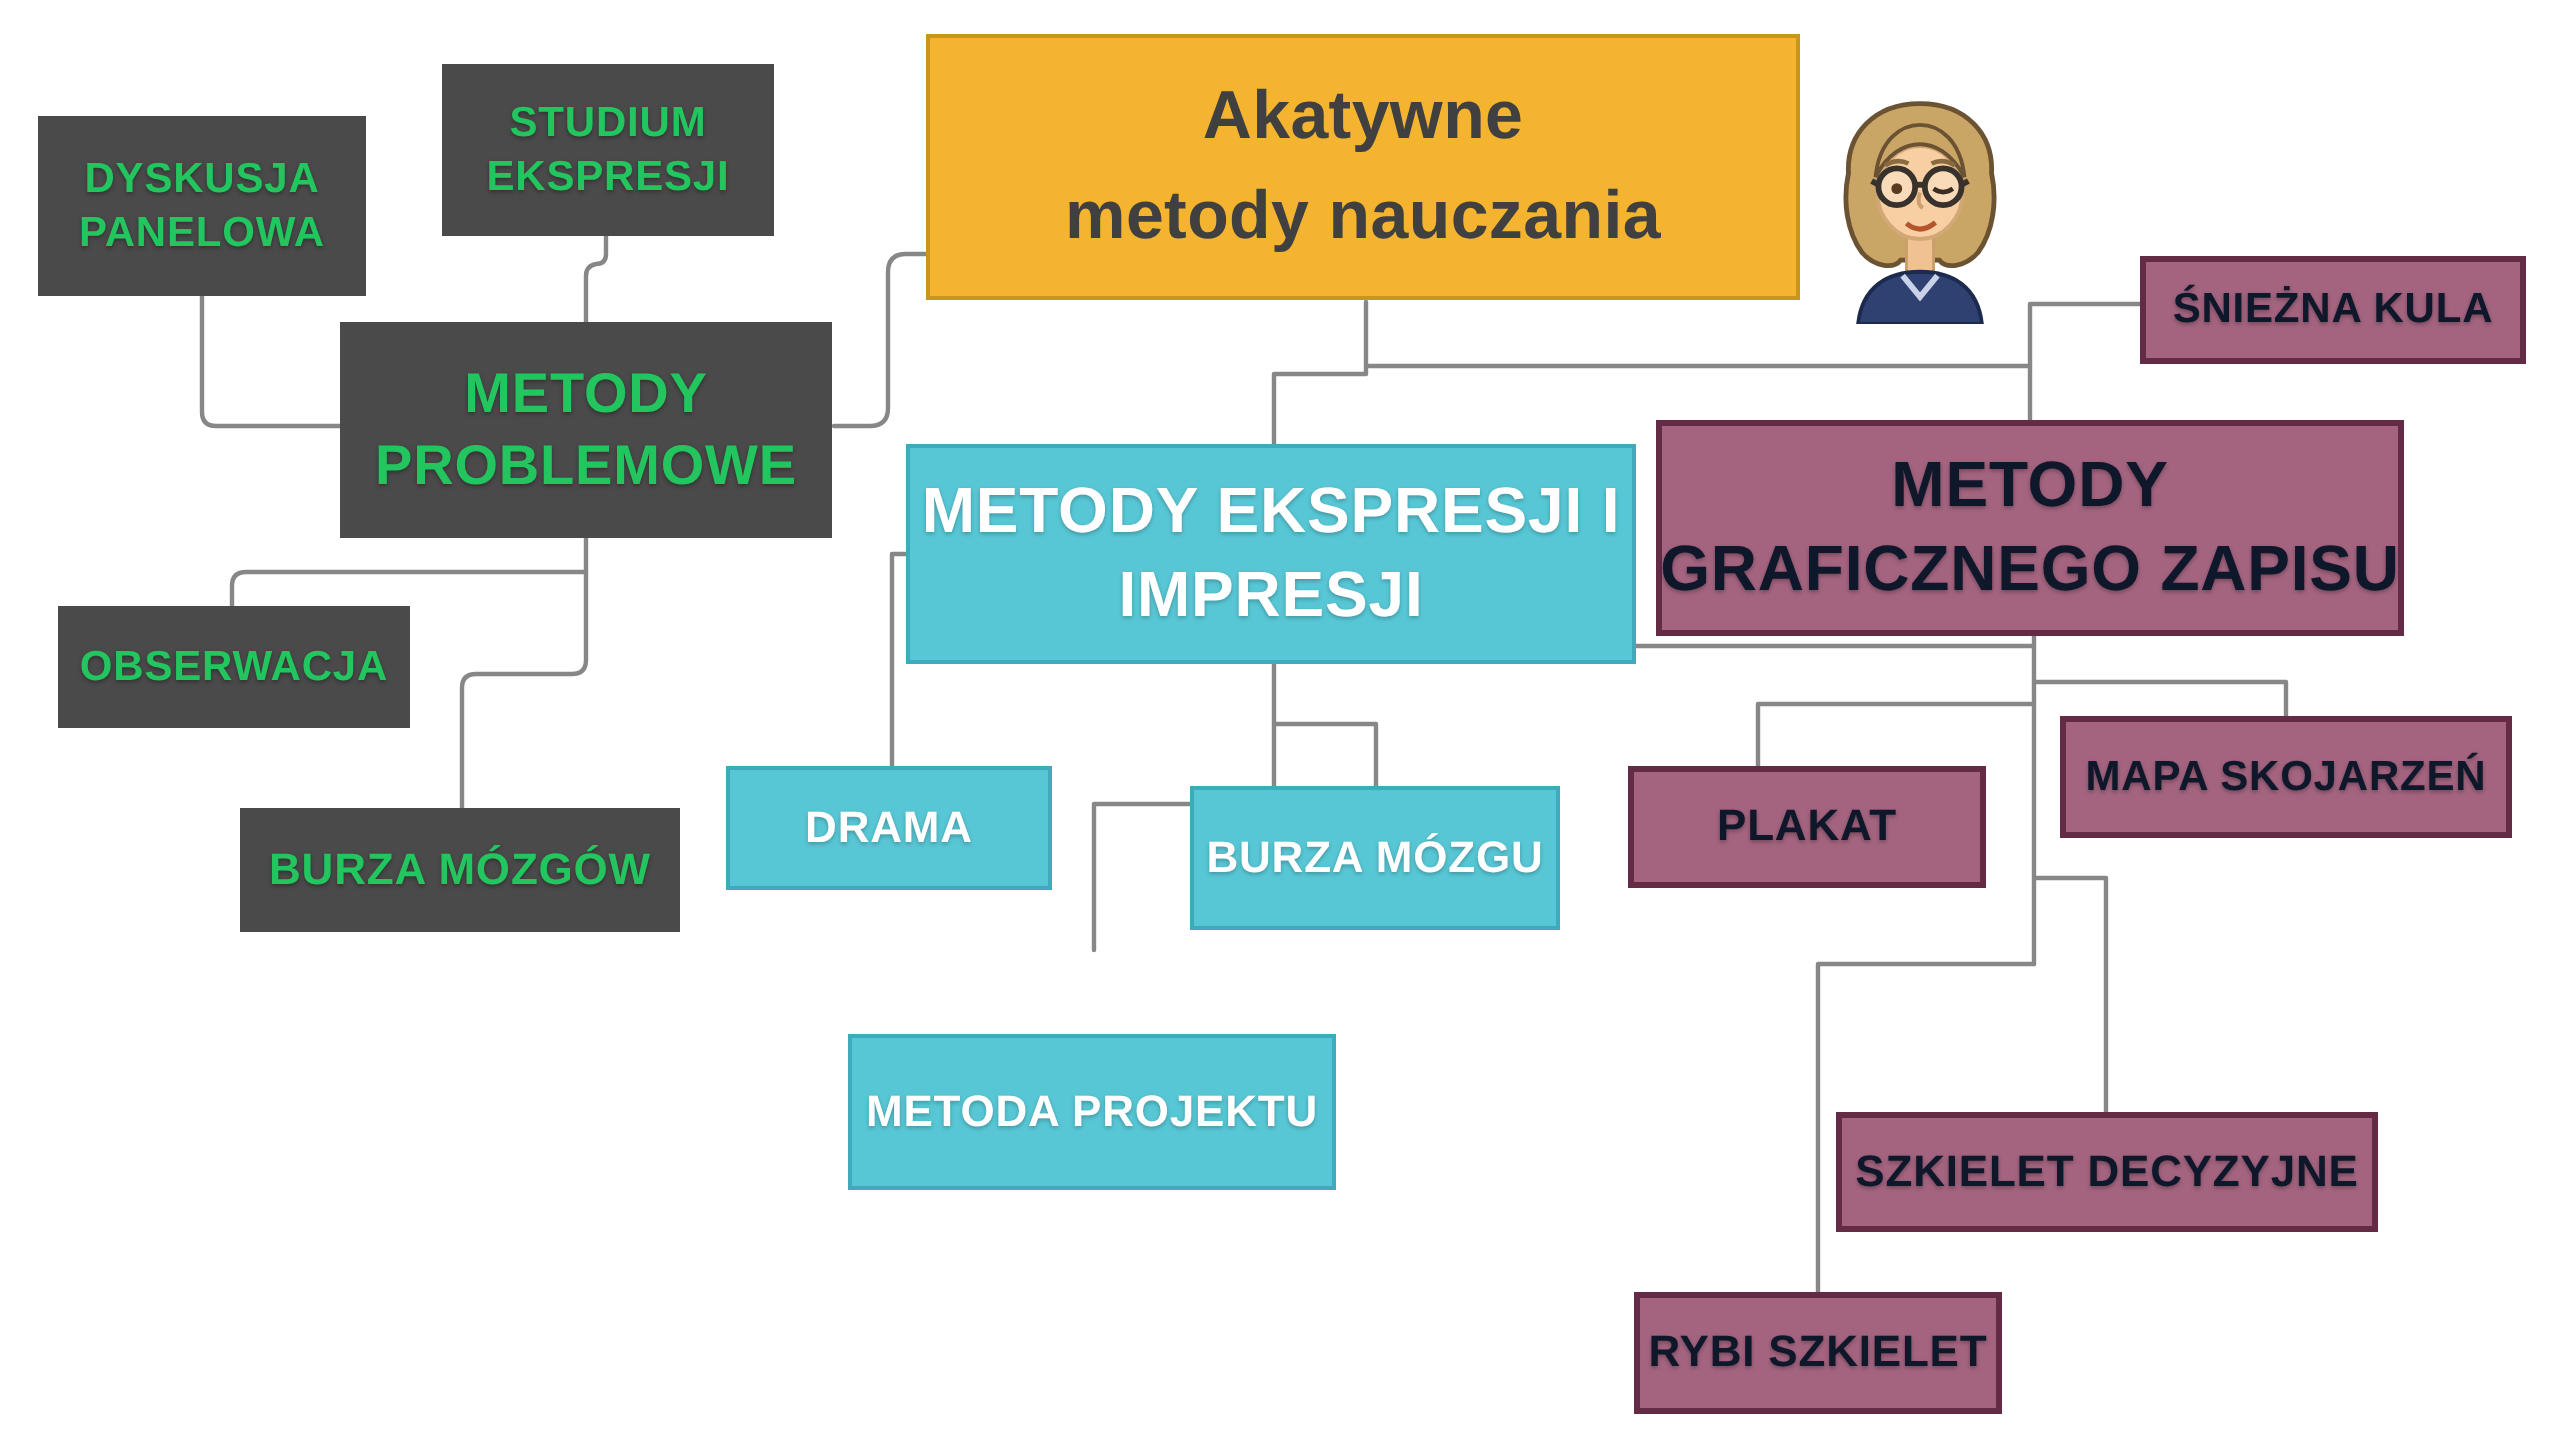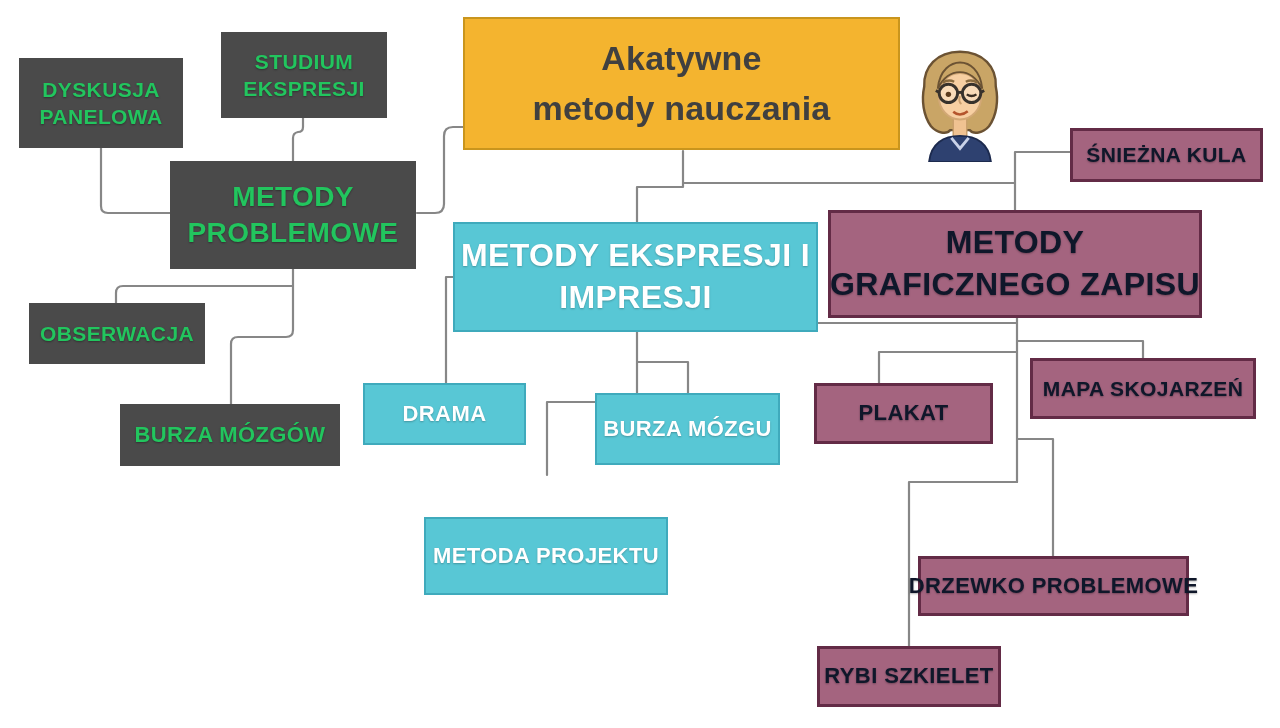--- a/index.html
+++ b/index.html
@@ -160,20 +160,20 @@
 
   <div class="box maroon fs-mid" style="left:798px;top:383px;width:179px;height:61px;margin-left:16px;">
     <span>PLAKAT</span>
   </div>
 
   <div class="box maroon fs-small" style="left:1030px;top:358px;width:226px;height:61px;">
     <span>MAPA SKOJARZEŃ</span>
   </div>
 
   <div class="box maroon fs-mid" style="left:918px;top:556px;width:271px;height:60px;">
-    <span>DRZEWKO PROBLEMOWE</span>
+    <span>SZKIELET DECYZYJNE</span>
   </div>
 
   <div class="box maroon fs-mid" style="left:817px;top:646px;width:184px;height:61px;">
     <span>RYBI SZKIELET</span>
   </div>
 
 </div>
 
 </body></html>

